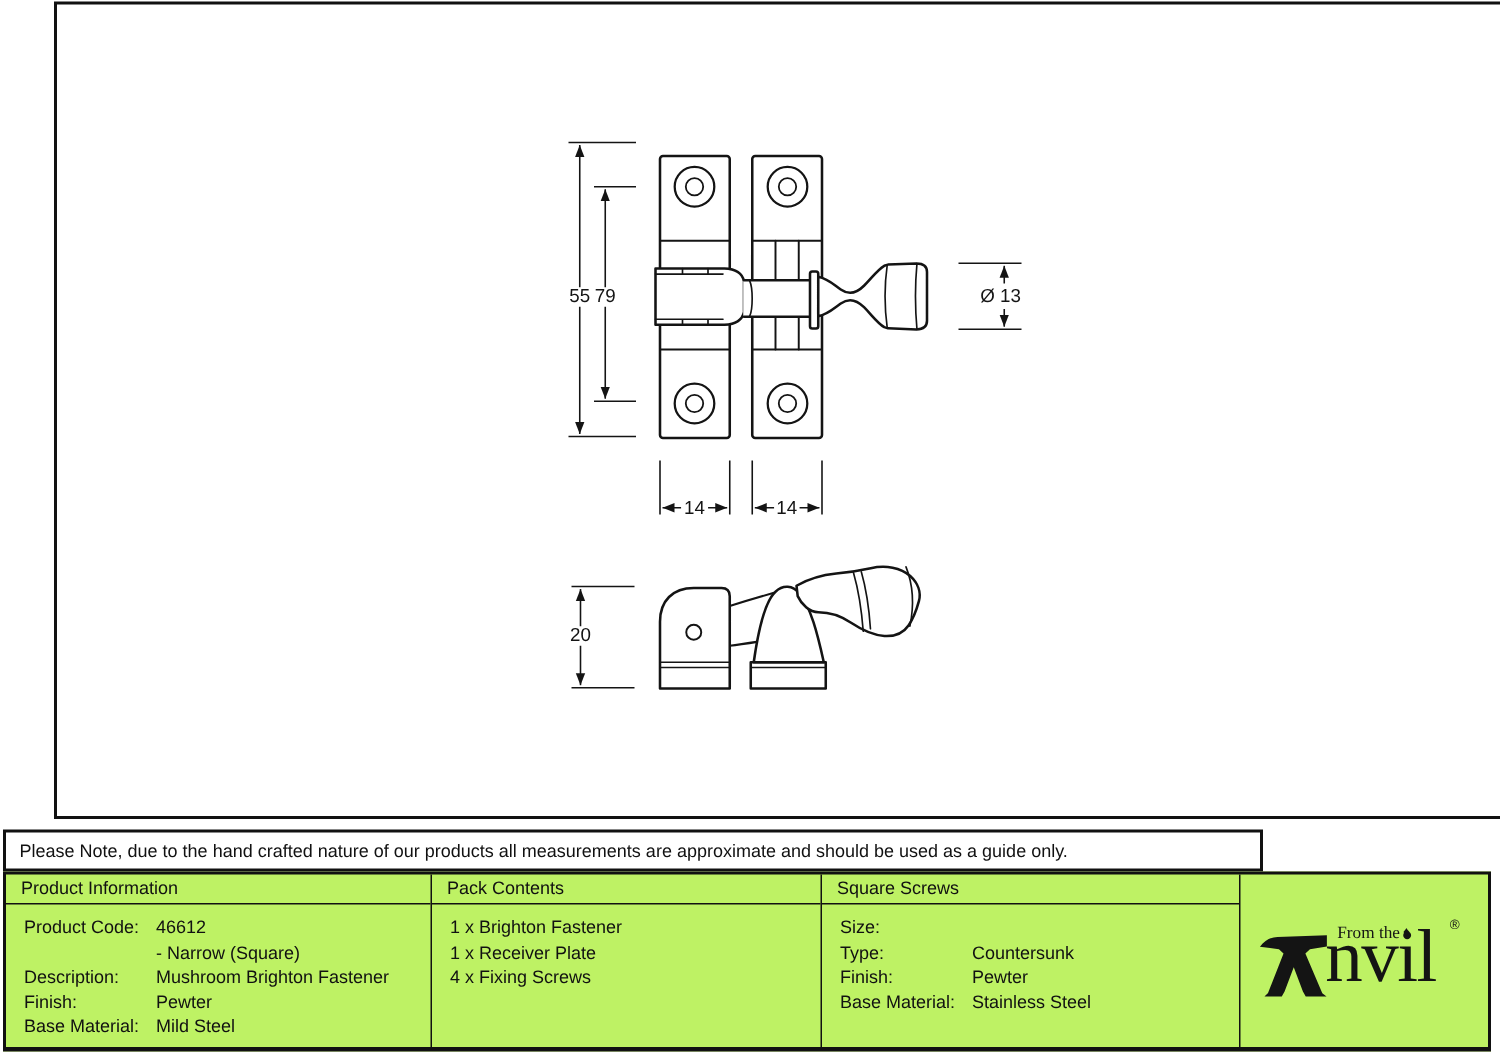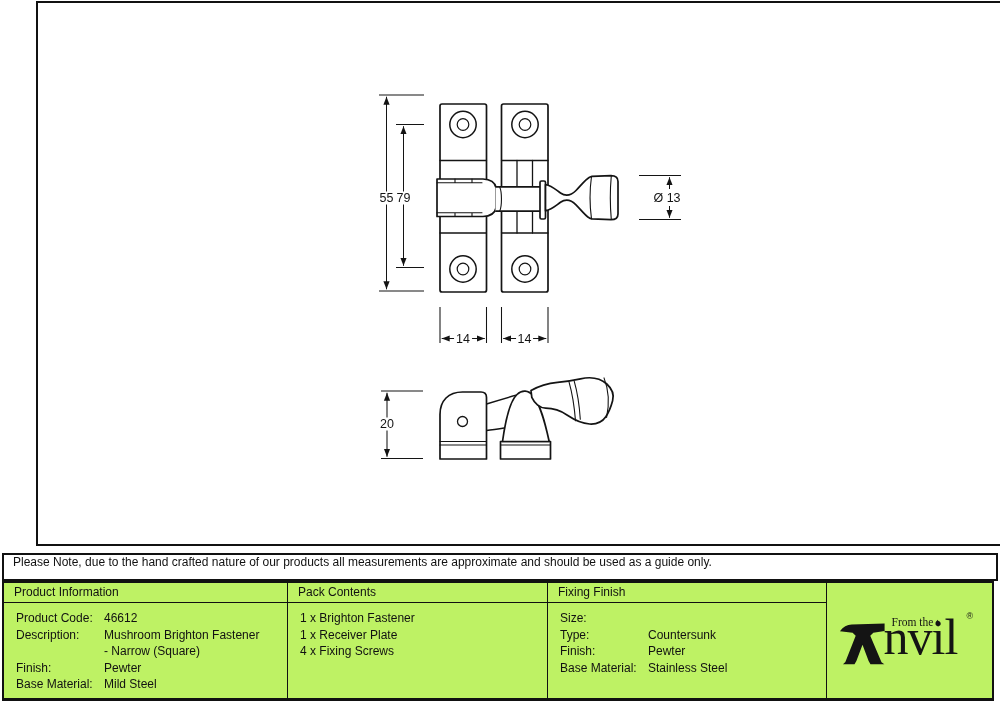--- a/index.html
+++ b/index.html
@@ -3,22 +3,22 @@
 <meta charset="utf-8">
 <style>
   html,body{margin:0;padding:0;background:#fff;}
   *{box-sizing:border-box;}
   .page{position:relative;width:1000px;height:703px;background:#fff;
         font-family:"Liberation Sans",sans-serif;color:#111;overflow:hidden;}
   .draw-box{position:absolute;left:2px;top:1px;width:992px;height:545px;border:2px solid #111;background:#fff;margin-left:34px;}
   .draw-svg{position:absolute;left:0;top:0;}
   .dim{position:absolute;transform:translate(-50%,-50%);background:#fff;padding:0 2px;
        font-size:12.5px;line-height:13px;white-space:nowrap;color:#141414;}
-  .note-box{position:absolute;left:2px;top:553px;width:996px;height:28px;border:2px solid #111;
-            display:flex;padding-left:9px;font-size:12px;background:#fff;}
+  .note-box{position:absolute;left:2px;top:553px;width:840px;height:28px;border:2px solid #111;
+            display:flex;align-items:center;padding-left:9px;font-size:12px;background:#fff;}
   .table-box{position:absolute;left:2px;top:581px;width:992px;height:120px;border:2px solid #111;
              border-bottom-width:3px;background:#bef264;display:grid;
              grid-template-columns:283px 260px 279px 1fr;}
   .tcol{position:relative;border-left:1.6px solid #111;}
   .tcol:first-child{border-left:none;}
   .thead{height:20px;border-bottom:1.6px solid #111;padding:2px 0 0 10px;font-size:12px;}
   .tbody{padding:7px 6px 0 12px;font-size:12px;line-height:16.5px;}
   .kv{display:grid;grid-template-columns:88px 1fr;}
   .kv .v{white-space:nowrap;}
   .plain-list div{white-space:nowrap;}
@@ -141,26 +141,26 @@
   <div class="table-box">
 
     <div class="tcol">
       <div class="thead">Product Information</div>
       <div class="tbody">
         <div class="kv">
           <span>Product Code:</span>
           <span class="v">46612</span>
         </div>
         <div class="kv">
+          <span></span>
+          <span class="v">- Narrow (Square)</span>
+        </div>
+        <div class="kv">
           <span>Description:</span>
           <span class="v">Mushroom Brighton Fastener</span>
-        </div>
-        <div class="kv">
-          <span></span>
-          <span class="v">- Narrow (Square)</span>
         </div>
         <div class="kv">
           <span>Finish:</span>
           <span class="v">Pewter</span>
         </div>
         <div class="kv">
           <span>Base Material:</span>
           <span class="v">Mild Steel</span>
         </div>
       </div>
@@ -169,21 +169,21 @@
     <div class="tcol">
       <div class="thead">Pack Contents</div>
       <div class="tbody plain-list">
         <div>1 x Brighton Fastener</div>
         <div>1 x Receiver Plate</div>
         <div>4 x Fixing Screws</div>
       </div>
     </div>
 
     <div class="tcol">
-      <div class="thead">Fixing Finish</div>
+      <div class="thead">Square Screws</div>
       <div class="tbody">
         <div class="kv">
           <span>Size:</span>
         </div>
         <div class="kv">
           <span>Type:</span>
           <span class="v">Countersunk</span>
         </div>
         <div class="kv">
           <span>Finish:</span>

